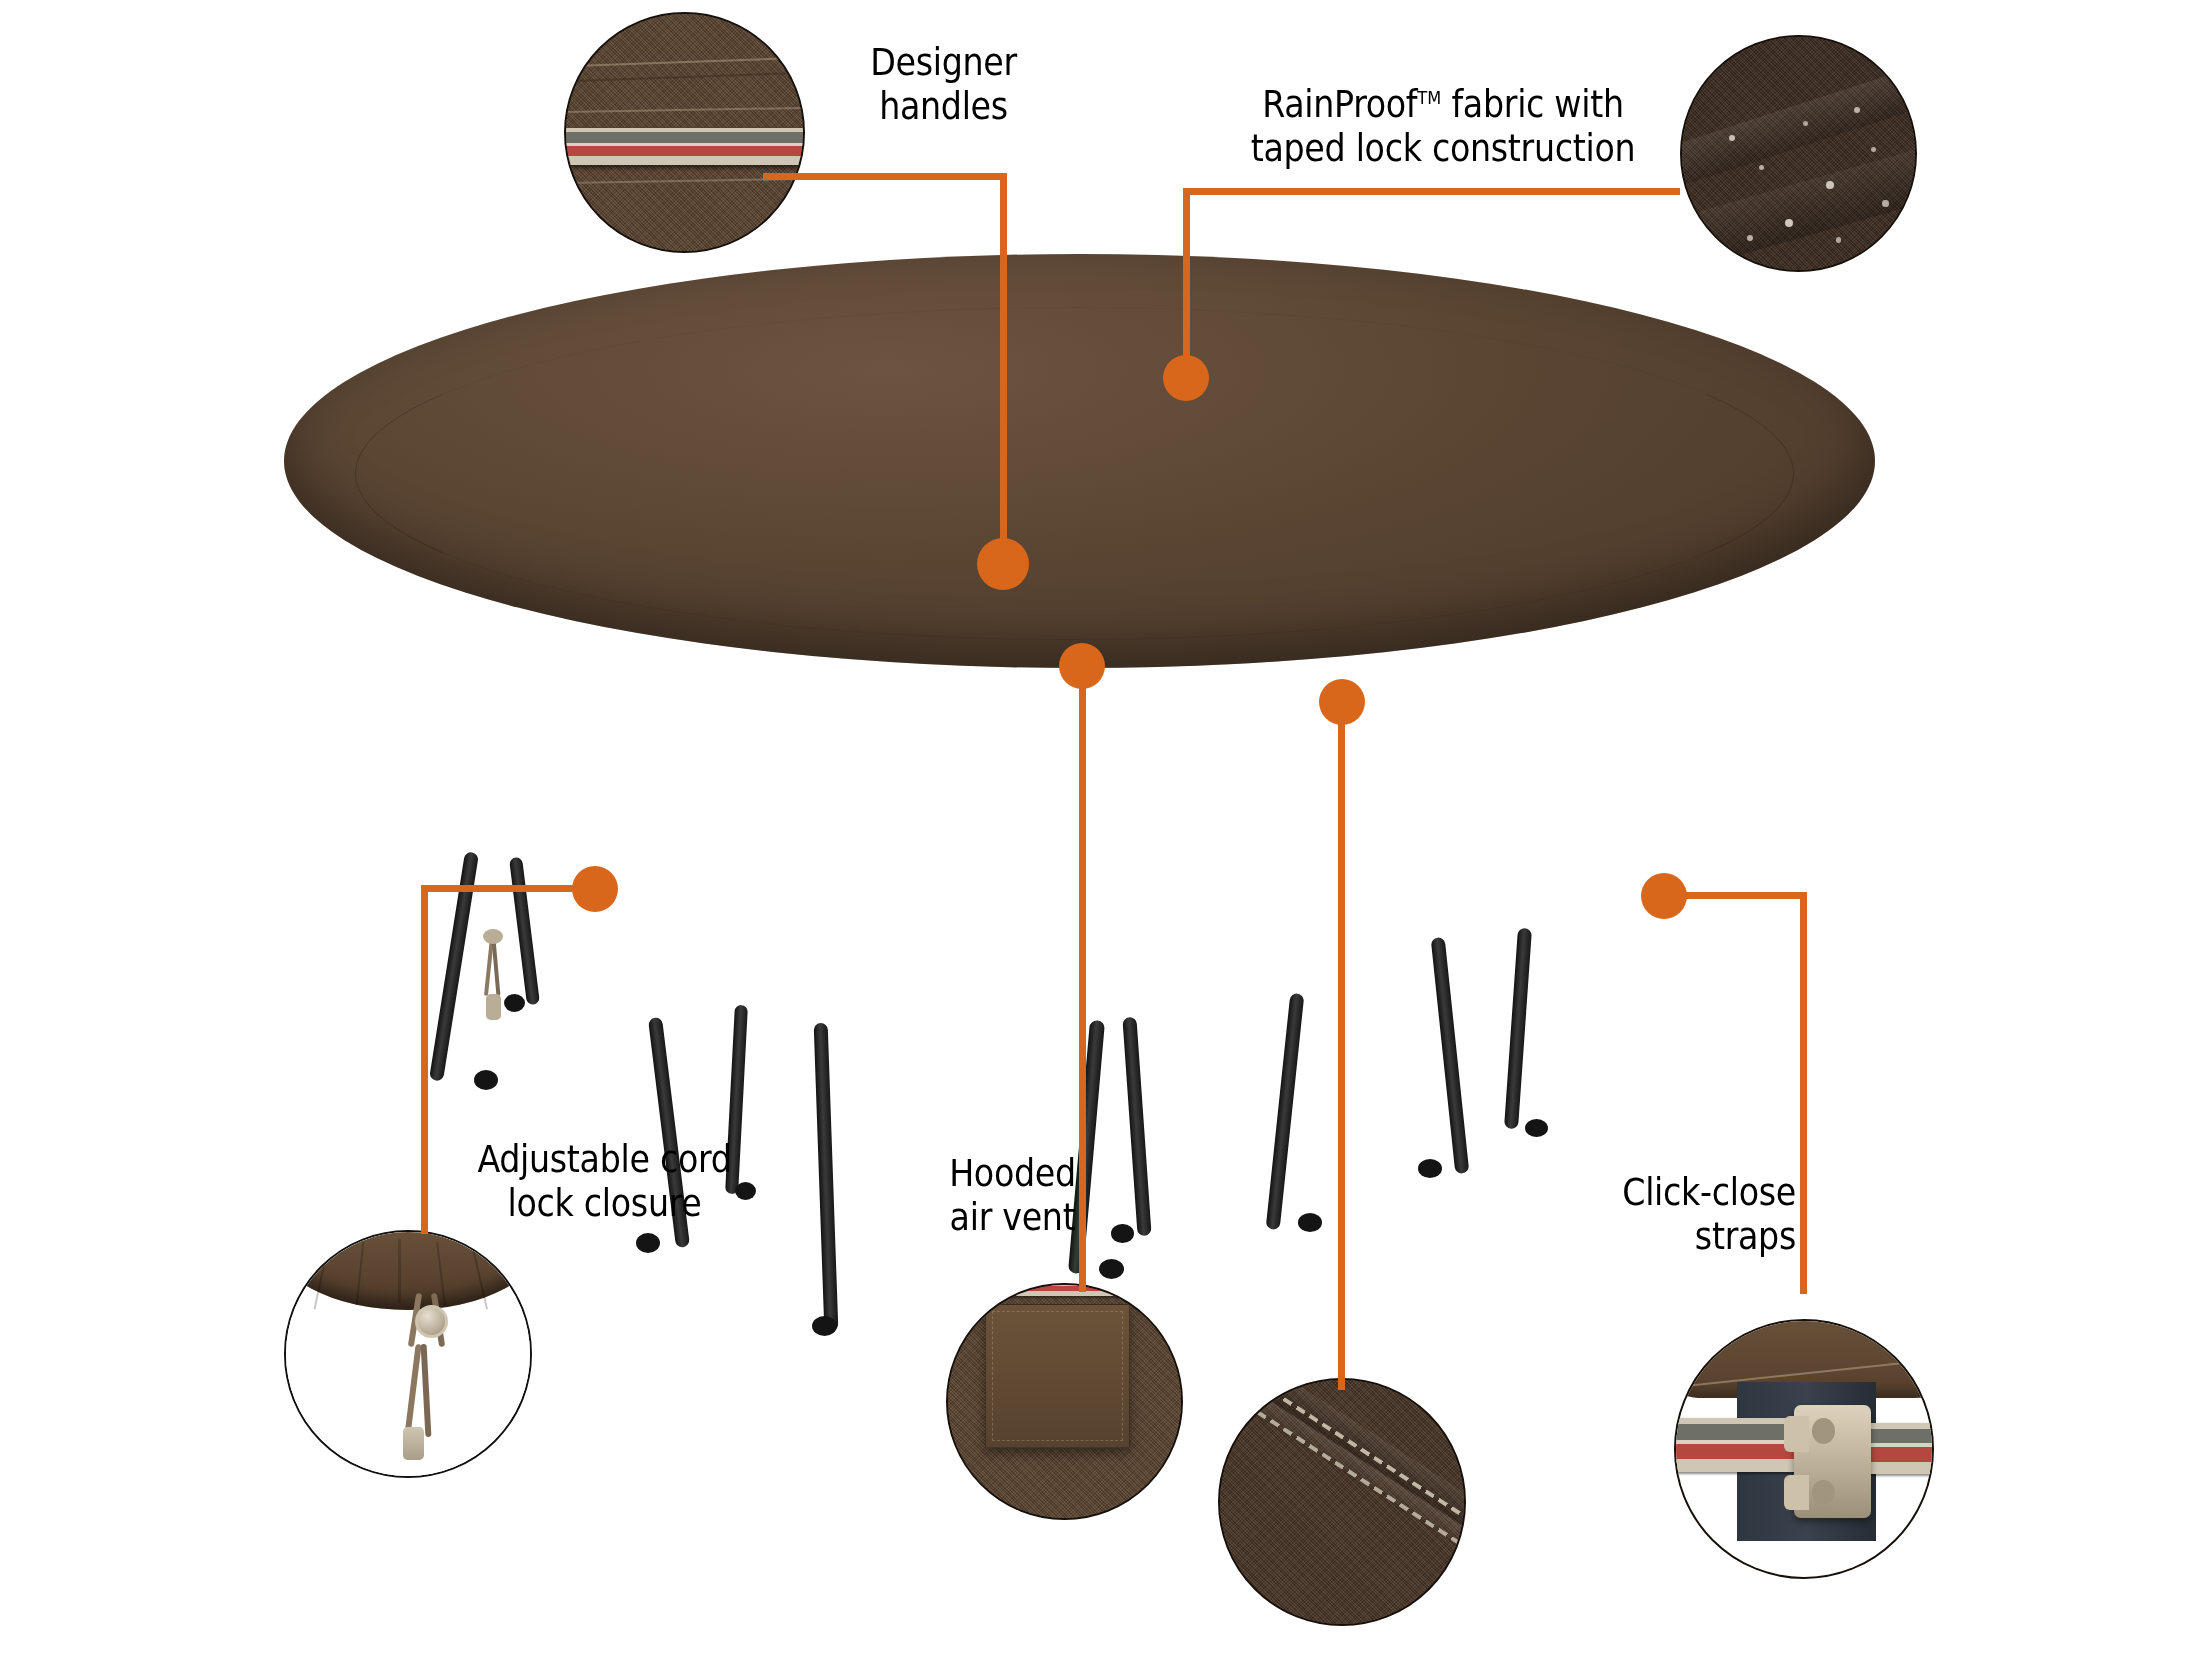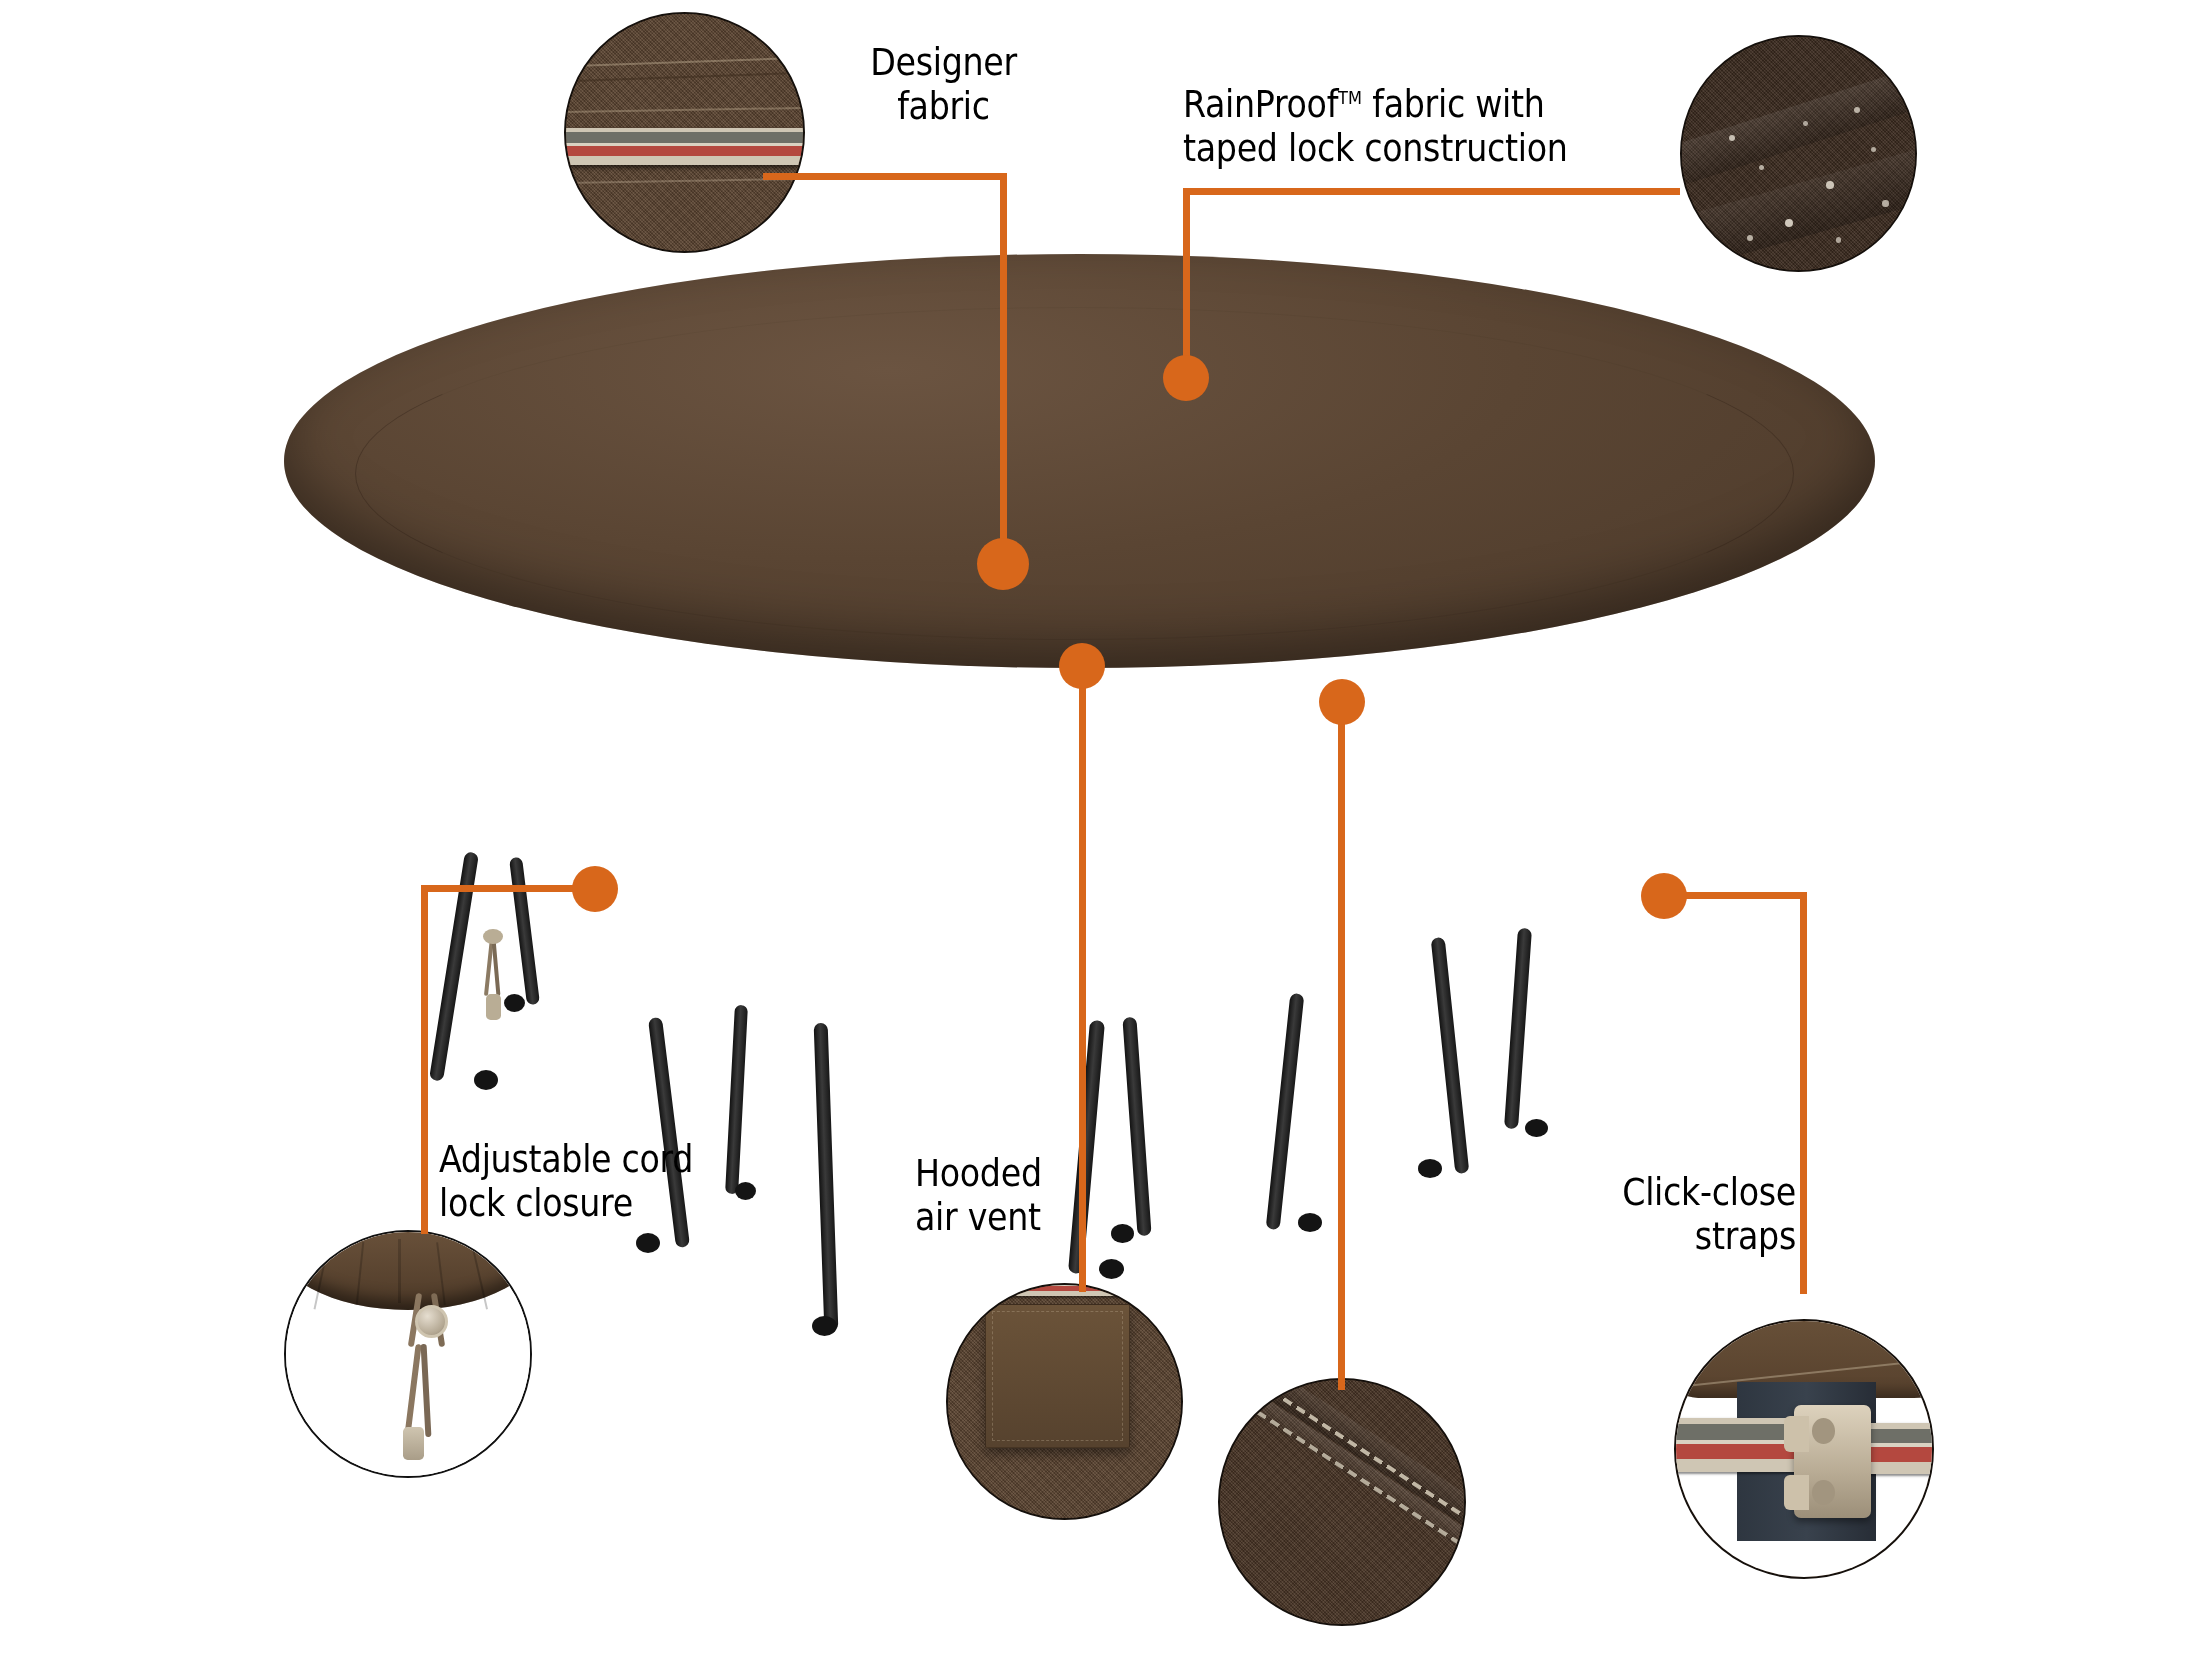--- a/index.html
+++ b/index.html
@@ -6,21 +6,21 @@
   body{width:2205px;height:1654px;position:relative;overflow:hidden;
        font-family:"DejaVu Sans Condensed","Liberation Sans",sans-serif;}
 
   .stage{position:absolute;left:0;top:0;width:2205px;height:1654px;background:#ffffff;}
 
   
   .callout-label{position:absolute;color:#000;font-size:37px;line-height:1.18;
      font-family:"DejaVu Sans Condensed","Liberation Sans",sans-serif;
      font-stretch:condensed;white-space:pre-line;letter-spacing:-0.3px;}
   .ta-r{text-align:right;}
-  .ta-l{text-align:left;}
+  .ta-l{text-align:center;}
   .ta-c{text-align:center;}
   .tm{font-size:18px;vertical-align:super;letter-spacing:0;}
 
   
   .lead{position:absolute;background:#D8671B;}
   .dot{position:absolute;border-radius:50%;background:#D8671B;}
 
   
   .bubble{position:absolute;border-radius:50%;overflow:hidden;
           border:2.4px solid #15100c;box-sizing:border-box;background:#5a4433;}
@@ -120,21 +120,21 @@
       <div class="fabric"></div>
       <div style="position:absolute;left:-6%;top:20%;width:112%;height:2.4px;background:rgba(190,172,146,.45);transform:rotate(-2deg);"></div>
       <div style="position:absolute;left:-6%;top:26%;width:112%;height:1.8px;background:rgba(60,44,30,.55);transform:rotate(-2deg);"></div>
       <div style="position:absolute;left:-6%;top:40%;width:112%;height:2.4px;background:rgba(190,172,146,.40);transform:rotate(-1deg);"></div>
       <div style="position:absolute;left:-6%;top:70%;width:112%;height:2.4px;background:rgba(190,172,146,.38);transform:rotate(-1deg);"></div>
       <div class="webbing" style="left:-4%;top:48%;width:108%;height:37px;border-radius:1.2px;
                                   box-shadow:0 2.4px 4.1px rgba(0,0,0,.55);"></div>
     </div>
   </div>
   <div class="callout-label ta-c" style="left:828px;top:41px;width:231px;">Designer
-fabric</div>
+handles</div>
 
   <div class="lead" style="left:763px;top:173px;width:244px;height:6.5px;"></div>
   <div class="lead" style="left:1000px;top:173px;width:6.5px;height:384px;"></div>
   <div class="dot" style="left:977px;top:538px;width:52px;height:52px;"></div>
 
   <div class="bubble" style="left:1680px;top:35px;width:237px;height:237px;">
     <div class="bub-inner">
       <div class="fabric darker"></div>
       <div style="position:absolute;left:-20%;top:28%;width:150%;height:41px;
                   background:linear-gradient(to bottom,rgba(255,255,255,.08),rgba(0,0,0,.18));

